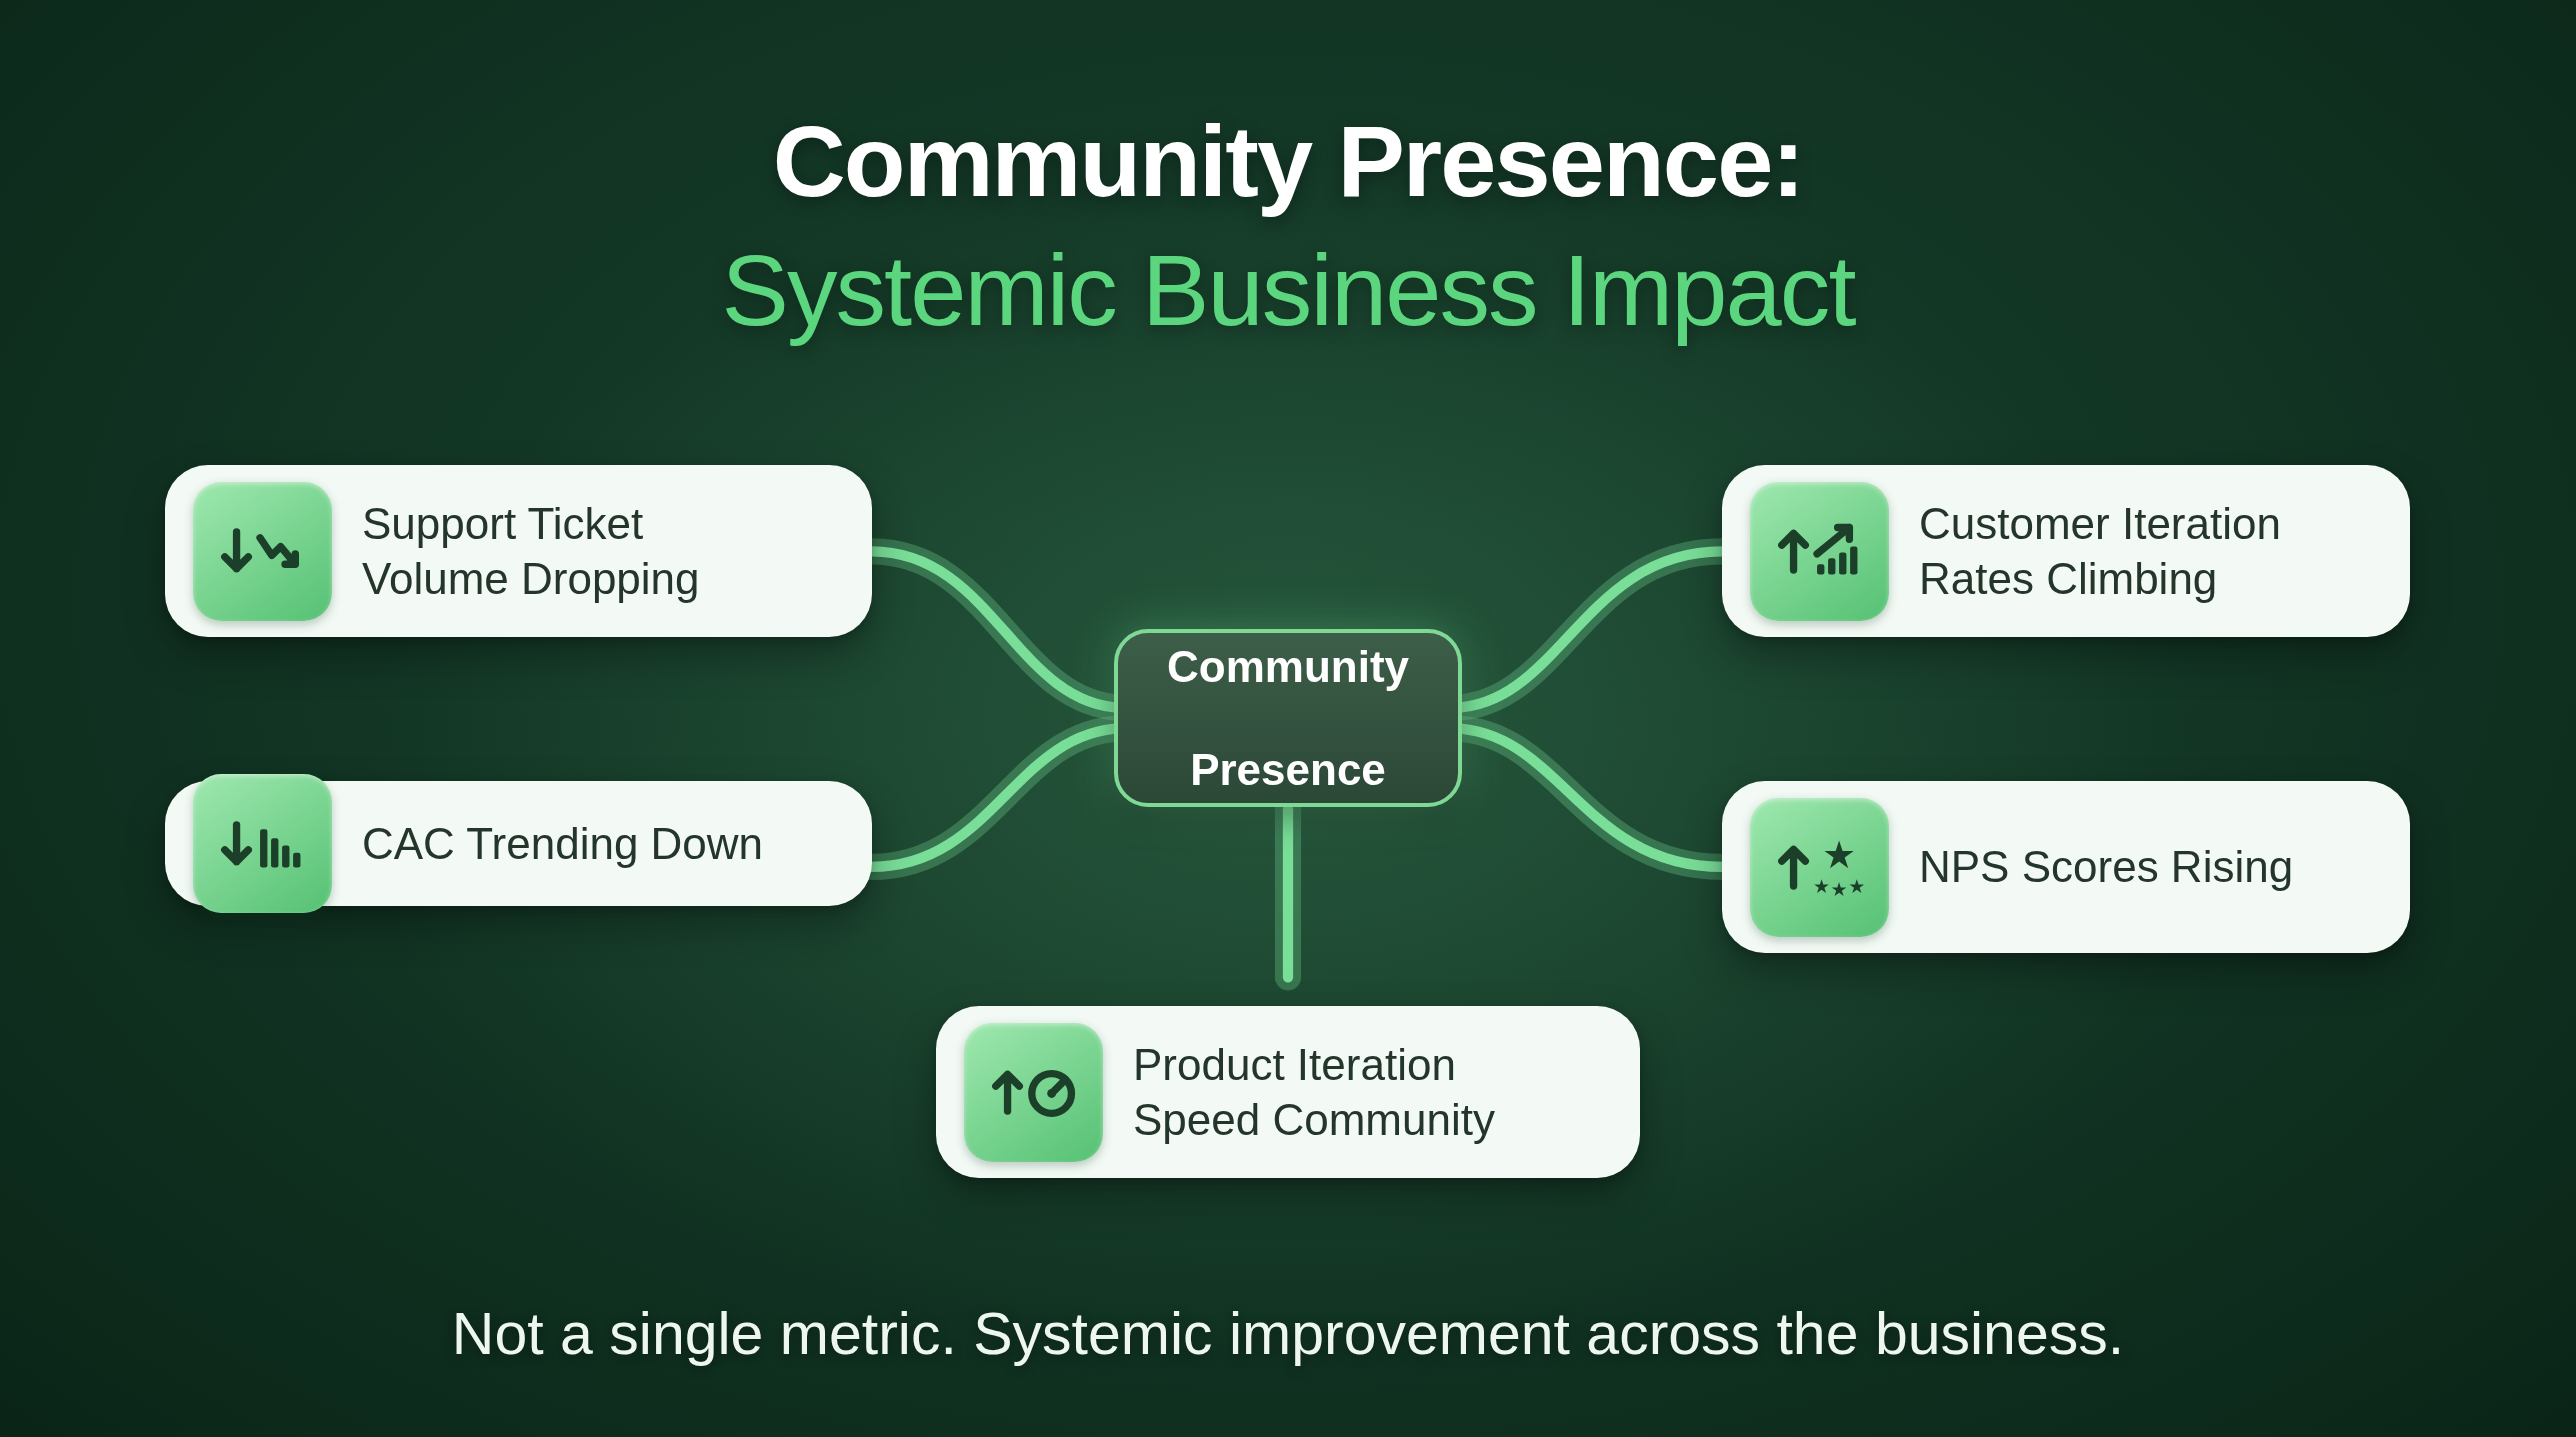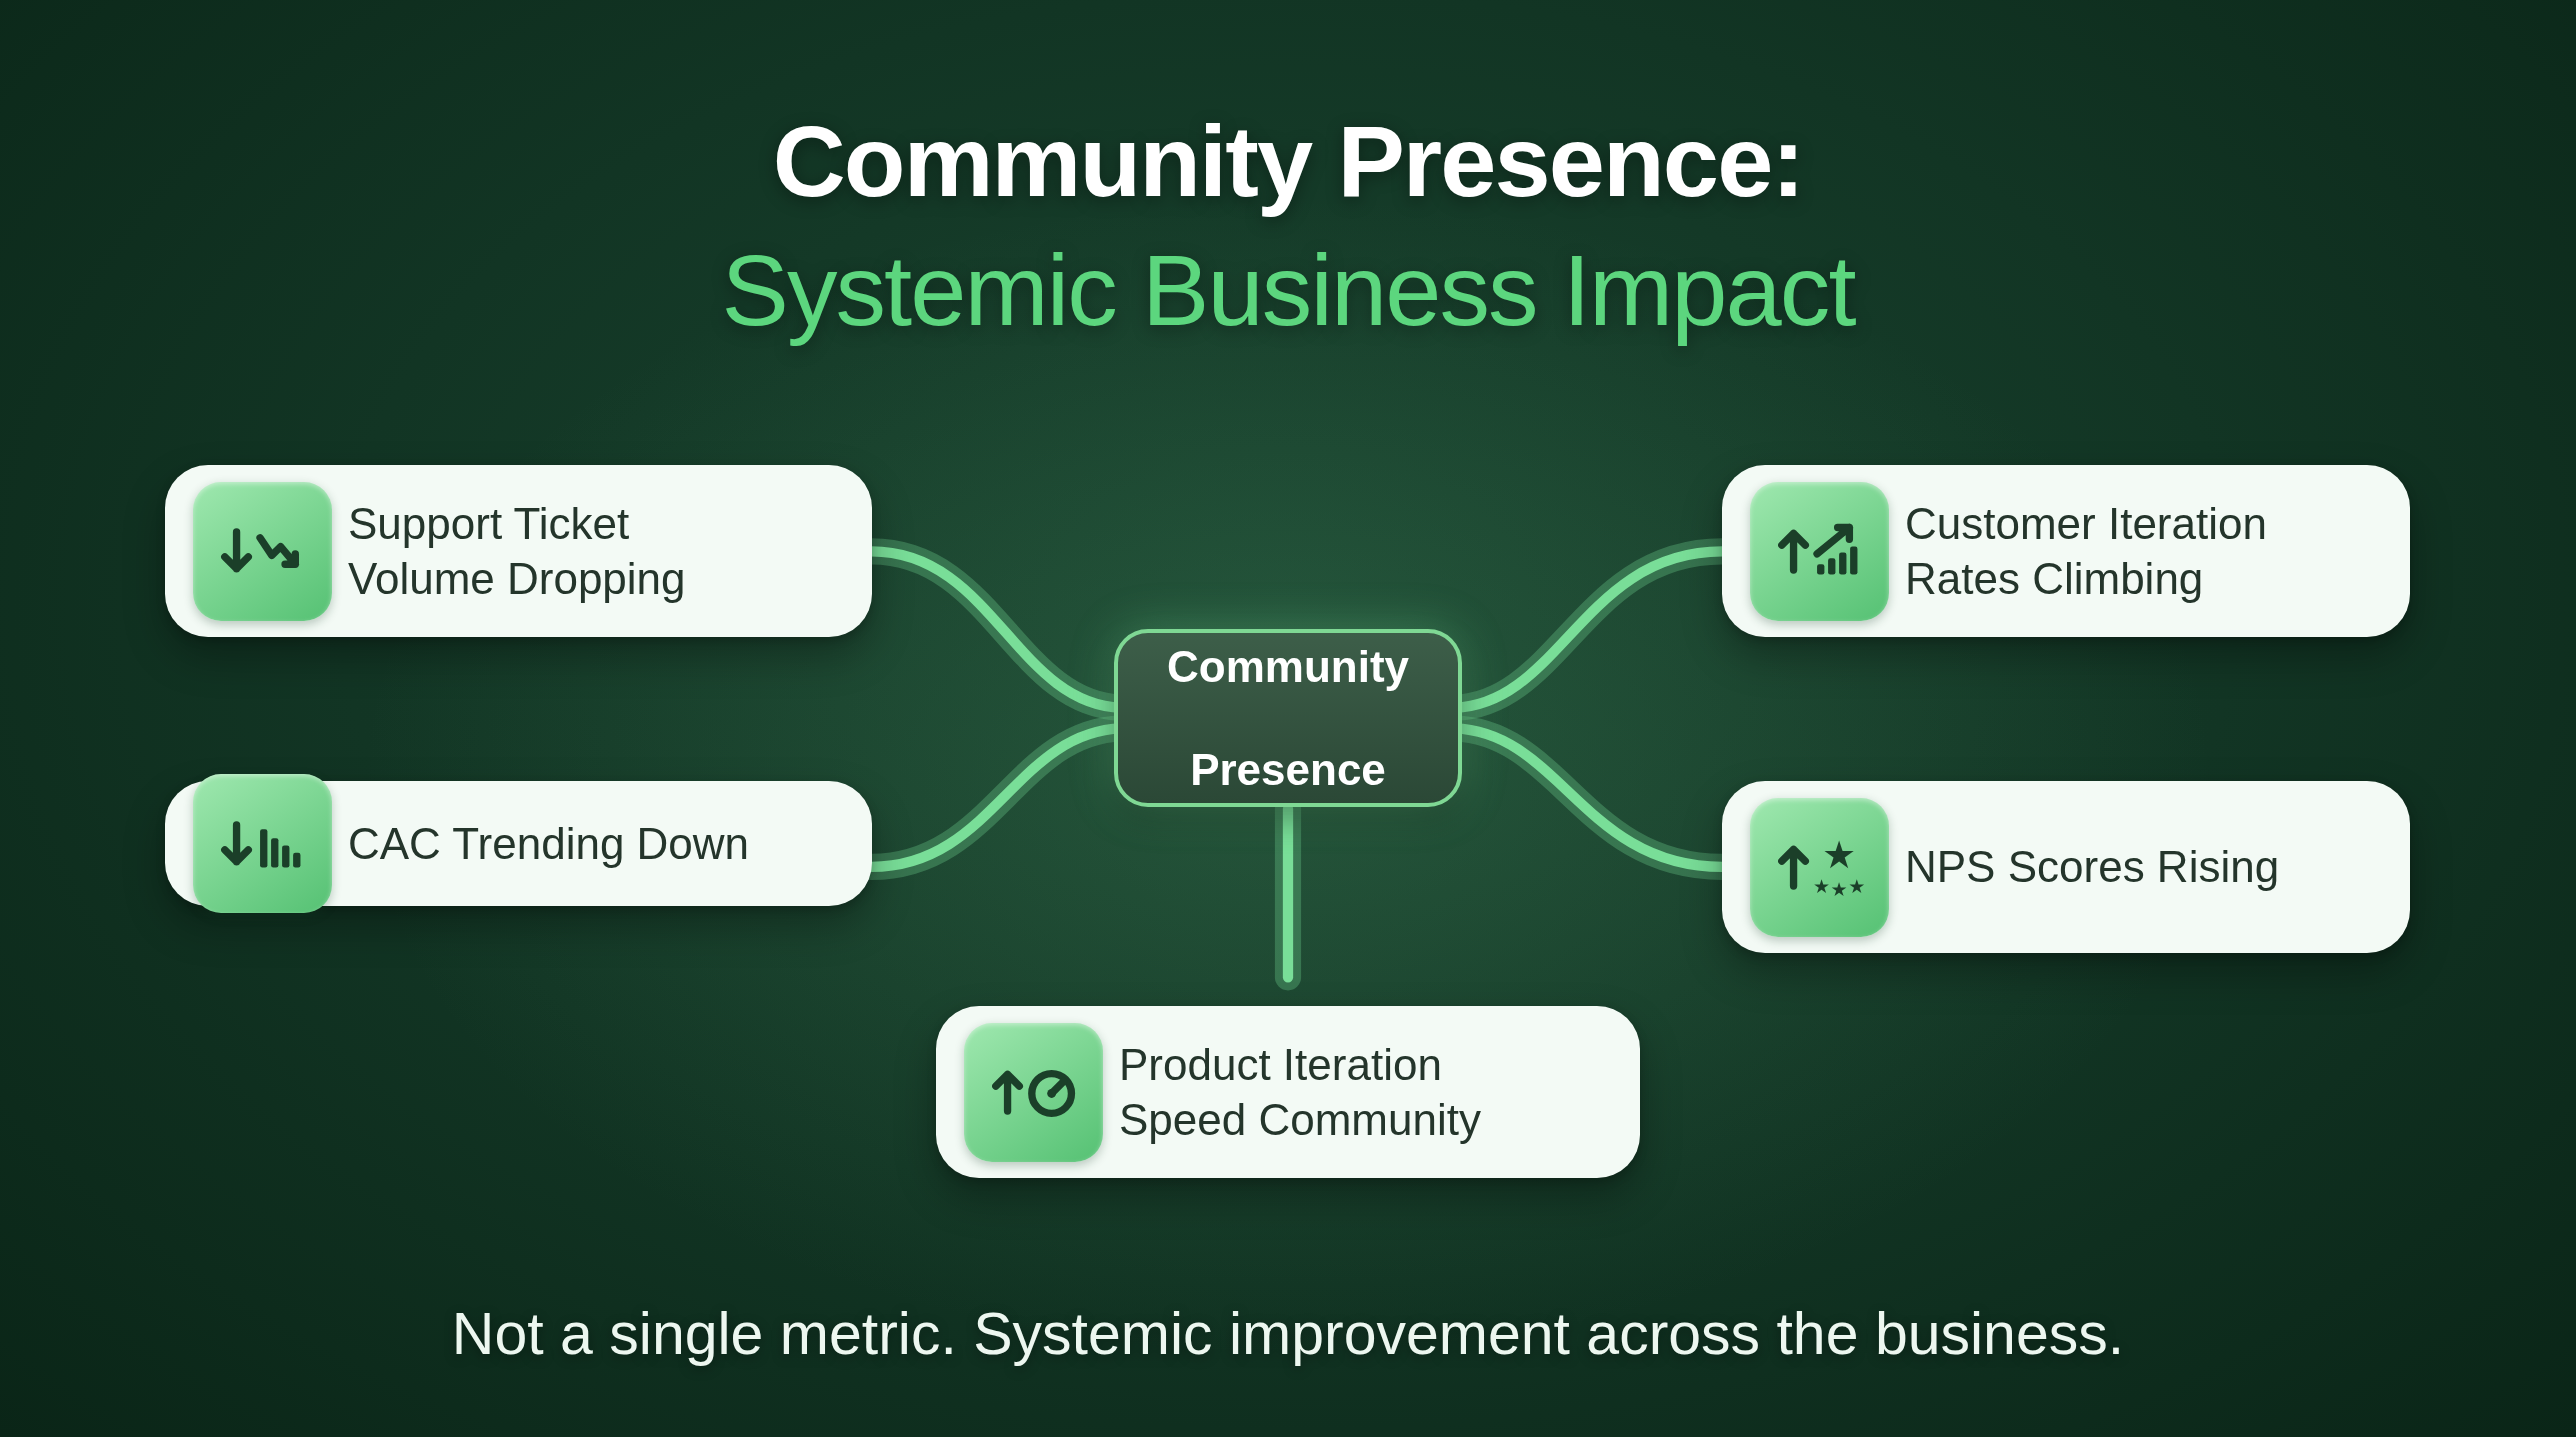--- a/index.html
+++ b/index.html
@@ -17,21 +17,21 @@
   .title .l2{display:block;font-size:101px;font-weight:400;color:#5cd67e;letter-spacing:-1.9px;
     text-shadow:0 3.7px 17px rgba(0,0,0,0.35);}
   
   .connectors{position:absolute;left:0;top:0;width:2576px;height:1438px;}
   .connectors .glow{fill:none;stroke:#74db95;stroke-opacity:0.30;stroke-width:28;stroke-linecap:round;}
   .connectors .wire{fill:none;stroke:#79de98;stroke-width:11;stroke-linecap:round;}
   
   .card{
     position:absolute;background:#f3faf5;border-radius:43px;
     box-shadow:0 19px 41px rgba(0,0,0,0.30), 0 3.7px 9.4px rgba(0,0,0,0.18);
-    display:flex;align-items:center;gap:16px;padding:0 32px 0 28px;box-sizing:border-box;
+    display:flex;align-items:center;gap:30px;padding:0 32px 0 28px;box-sizing:border-box;
   }
   .card-tl{left:165px;top:465px;width:707px;height:172px;}
   .card-bl{left:165px;top:781px;width:707px;height:125px;}
   .card-tr{left:1722px;top:465px;width:688px;height:172px;}
   .card-br{left:1722px;top:781px;width:688px;height:172px;}
   .card-bc{left:936px;top:970px;width:704px;height:172px;margin-top:36px;}
   .icon-tile{
     flex:0 0 auto;width:139px;height:139px;border-radius:28px;
     background:linear-gradient(145deg,#9fe8af 0%,#55c173 100%);
     display:flex;align-items:center;justify-content:center;

